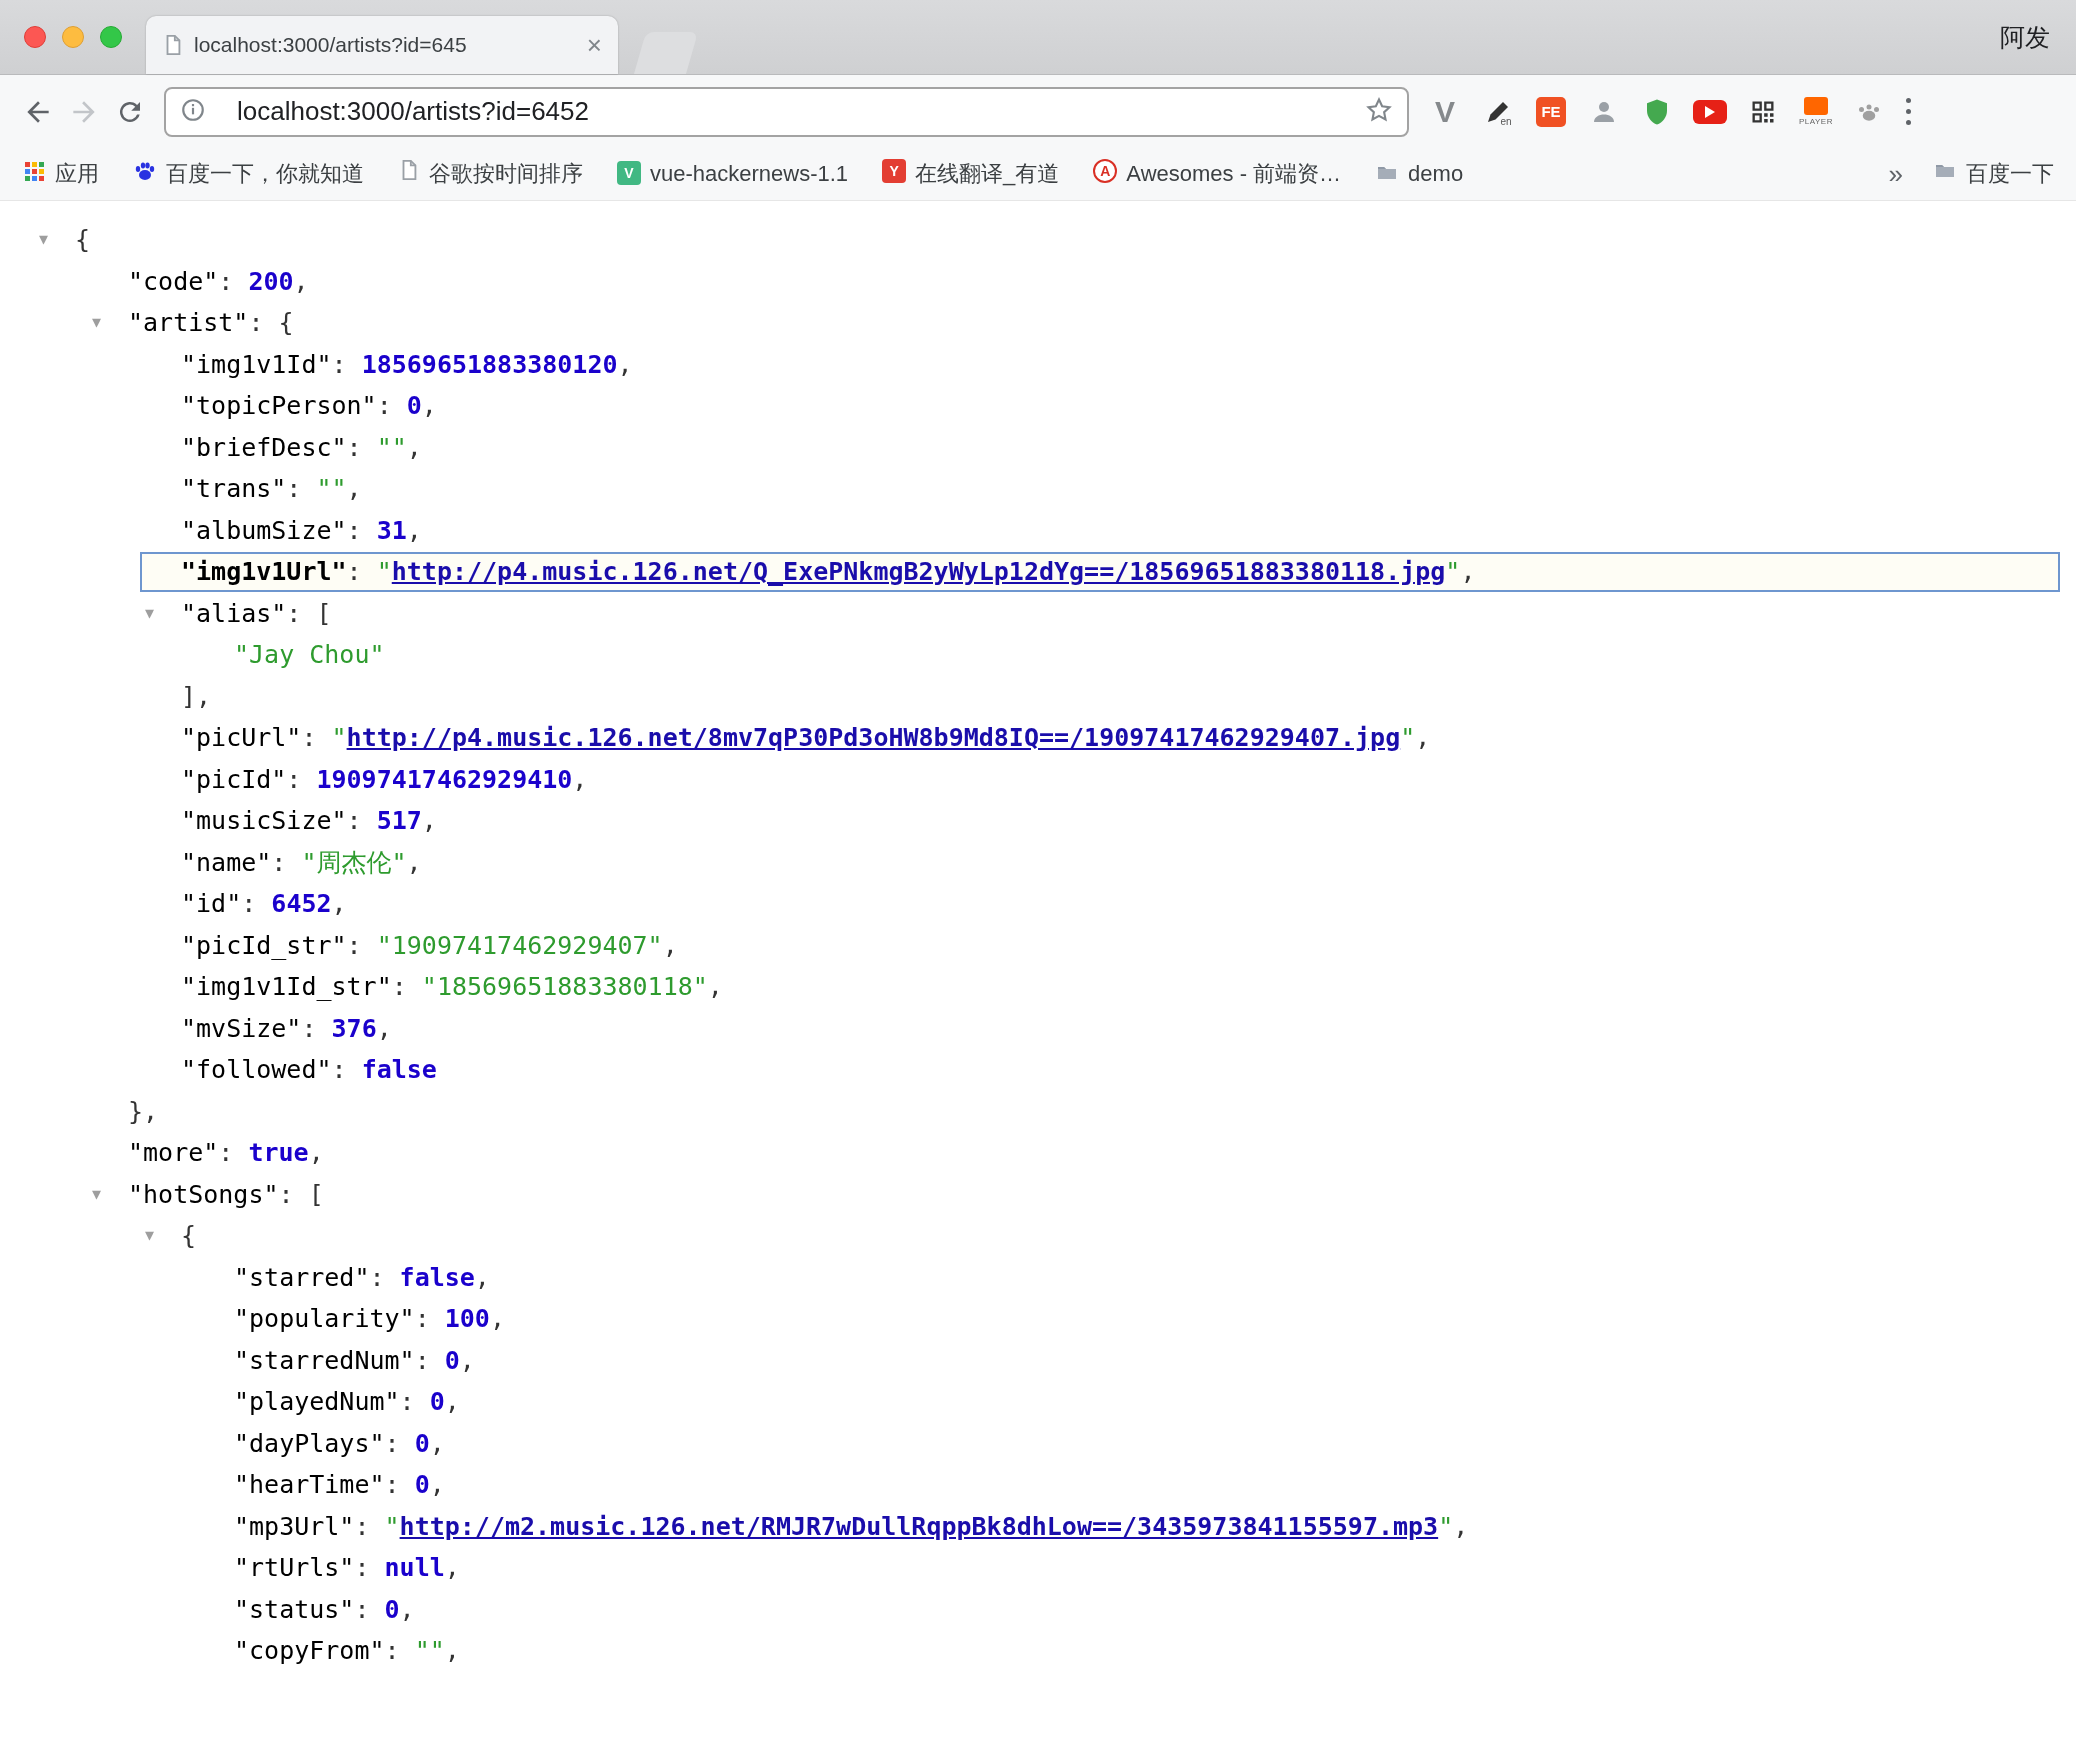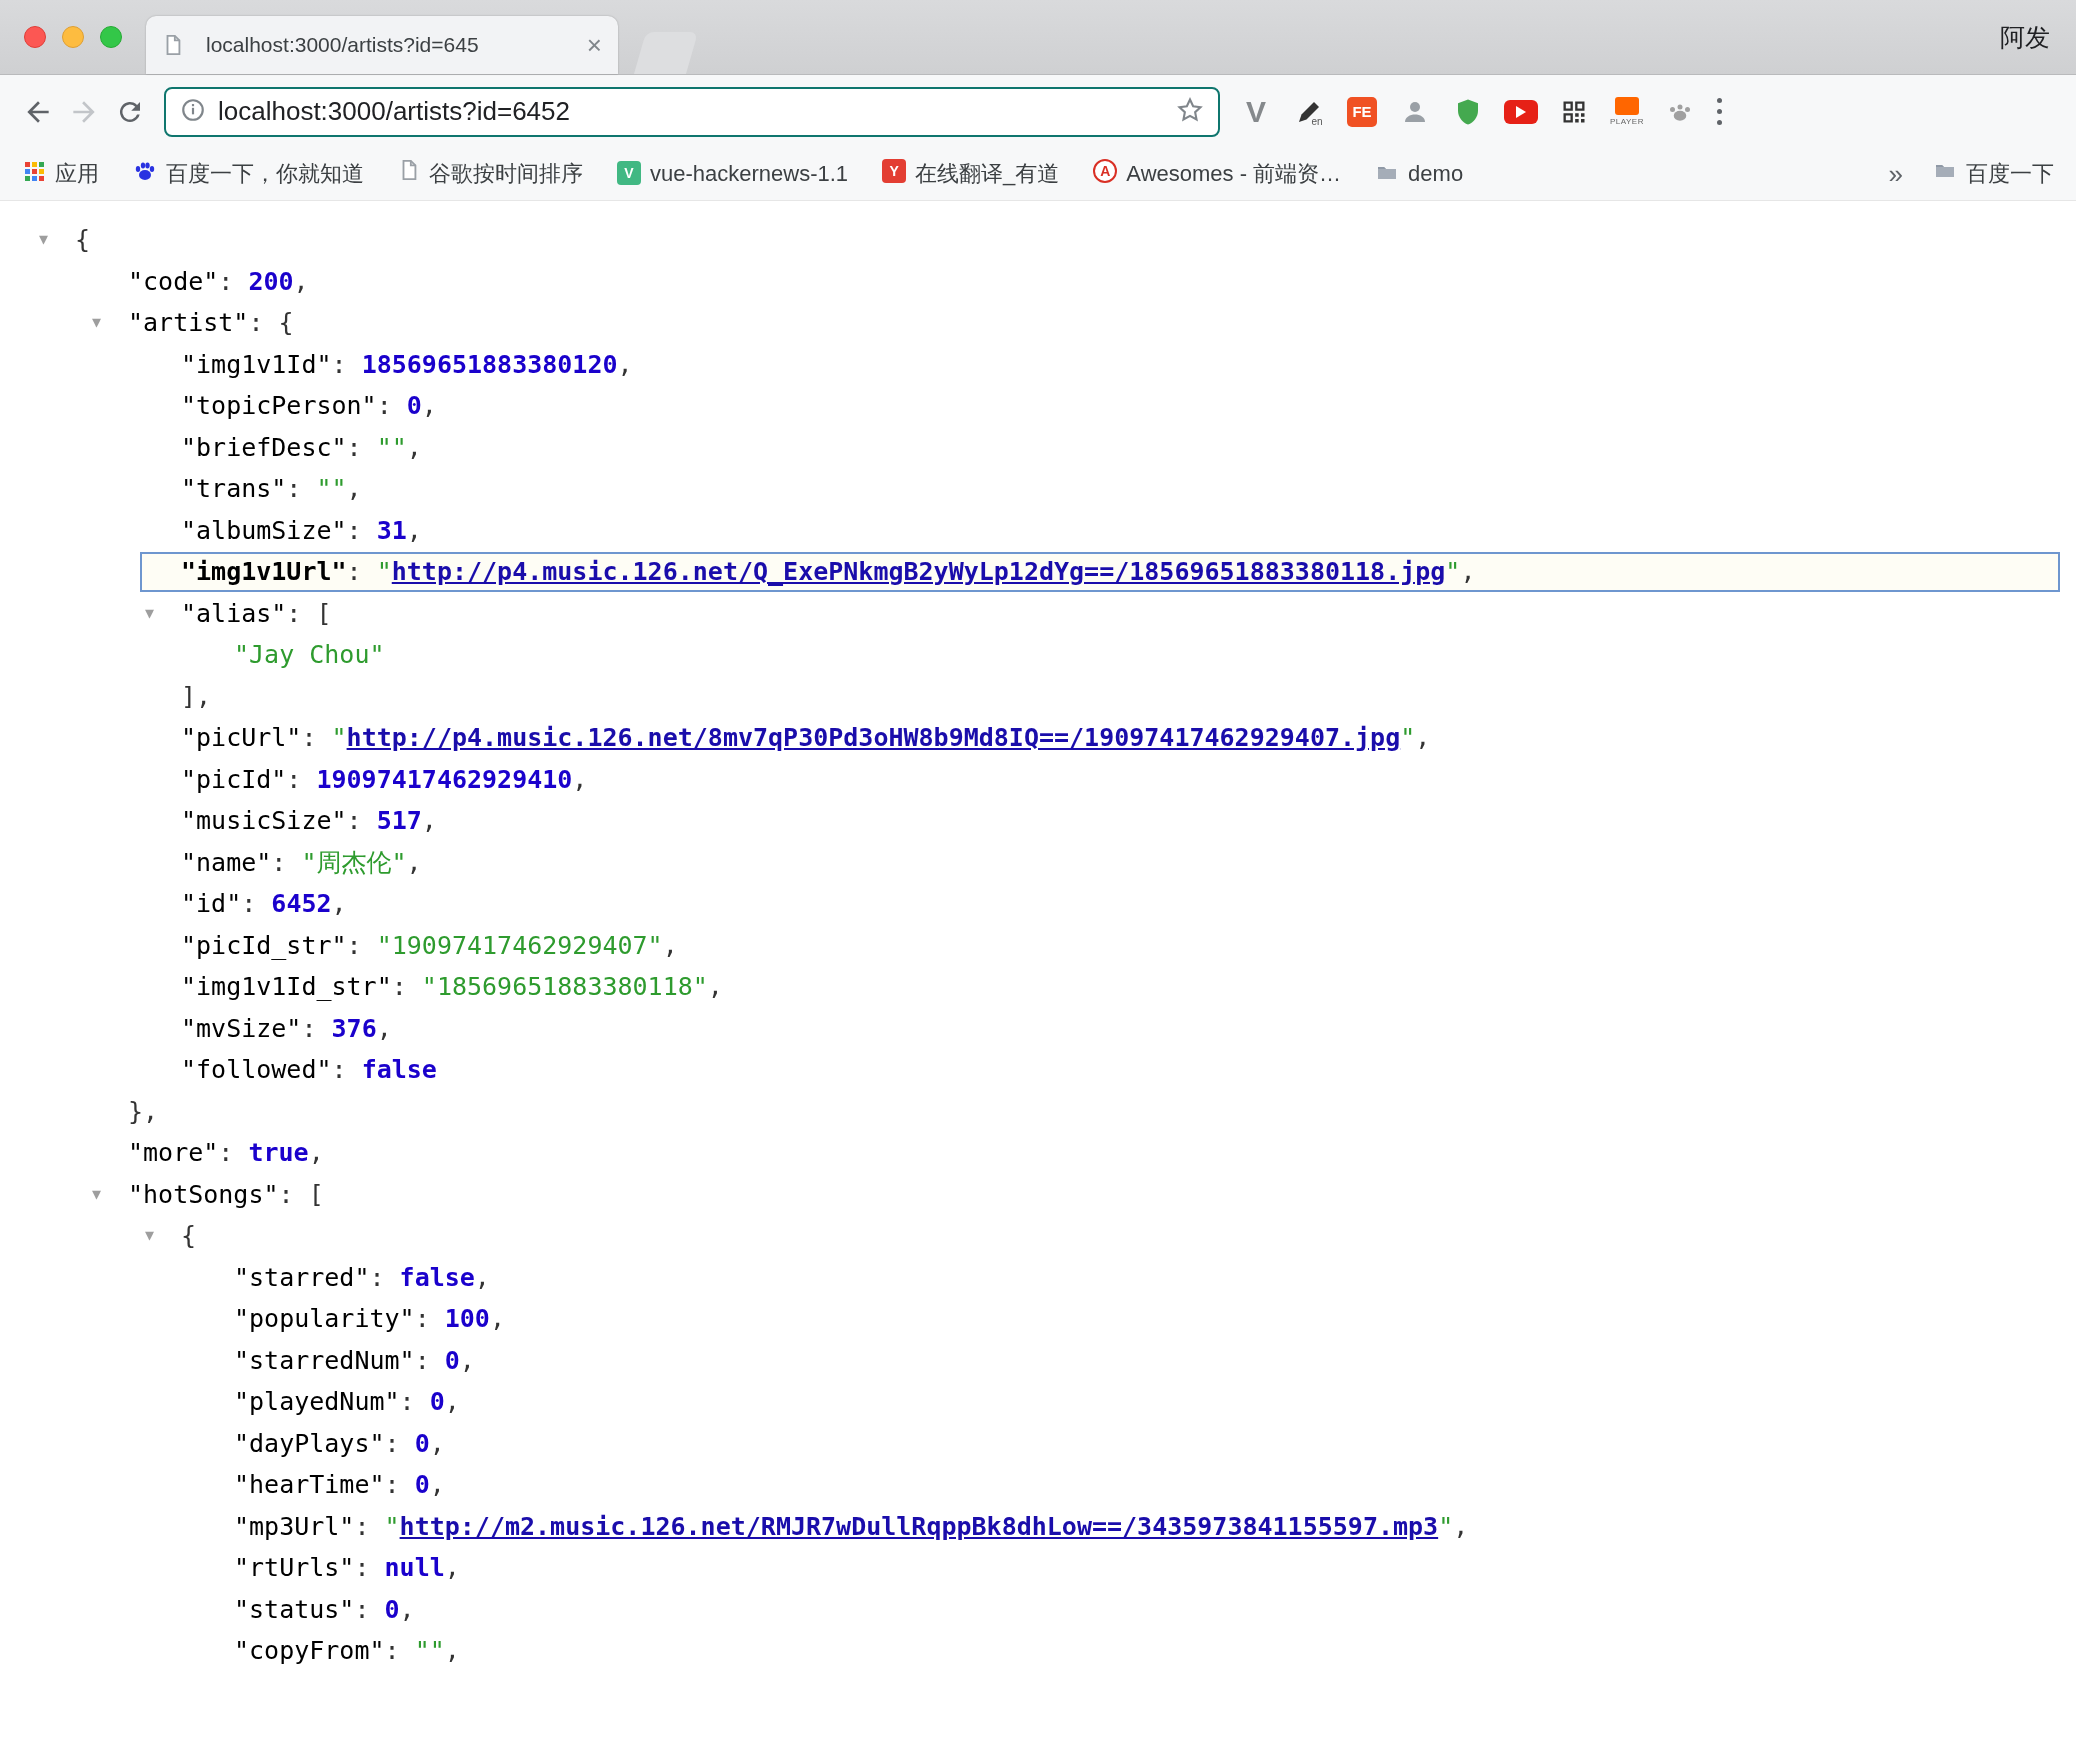--- a/index.html
+++ b/index.html
@@ -11,35 +11,35 @@
     background:linear-gradient(#d9dadc,#cfd0d2); border-bottom:1px solid #b9babc; }
   .traffic { position:absolute; left:24px; top:50%; transform:translateY(-50%);
     display:flex; gap:16px; }
   .light { width:22px; height:22px; border-radius:50%; display:inline-block; }
   .light.red { background:#fc5753; border:1px solid #df3e38; }
   .light.yellow { background:#fdbc40; border:1px solid #de9f34; }
   .light.green { background:#33c748; border:1px solid #27aa35; }
   .tab { position:absolute; left:146px; bottom:0; width:472px; height:58px;
     background:#f2f3f5; border-radius:10px 10px 0 0; display:flex; align-items:center;
     padding:0 16px; box-shadow:0 0 2px rgba(0,0,0,.25); }
-  .tab-title { flex:1; margin:0 22px; font-size:21px; color:#3c4043;
+  .tab-title { flex:1; margin:0 10px; font-size:21px; color:#3c4043;
     white-space:nowrap; overflow:hidden; }
   .tab-close { font-size:26px; color:#80868b; line-height:1; }
   .newtab-stub { position:absolute; left:640px; bottom:0; width:52px; height:42px;
     background:#dddee0; transform:skewX(-16deg); border-radius:8px 8px 0 0; }
   .profile { position:absolute; right:26px; top:50%; transform:translateY(-50%);
     font-size:25px; color:#202124; }
 
   
   .toolbar { height:73px; background:#f7f8f9; display:flex; align-items:center;
     padding:0 18px; }
   .nav-ic { width:40px; height:40px; display:flex; align-items:center;
     justify-content:center; margin-right:6px; }
-  .omnibox { width:1056px; height:50px; background:#fff; border:2px solid #0f766e;
-    border-radius:8px; display:flex; align-items:center; padding:0 14px; margin-left:8px; }
+  .omnibox { width:1245px; height:50px; background:#fff; border:2px solid #a3a3a3;
+    border-radius:8px; display:flex; align-items:center; padding:0 14px; margin-left:8px;gap:19px; }
   .url { flex:1; margin-left:12px; font-size:26px; color:#202124; white-space:nowrap;
     overflow:hidden; }
   .ext-row { display:flex; align-items:center; gap:13px; margin-left:16px; }
   .ext { width:40px; height:40px; display:flex; flex-direction:column;
     align-items:center; justify-content:center; }
   .vimium-v { font-size:30px; font-weight:bold; color:#85898c; }
   .fe { width:30px; height:30px; background:#f05123; border-radius:5px; color:#fff;
     font-size:15px; font-weight:bold; display:flex; align-items:center; justify-content:center; }
   .yt { width:34px; height:24px; background:#e62117; border-radius:6px; display:flex;
     align-items:center; justify-content:center; }

